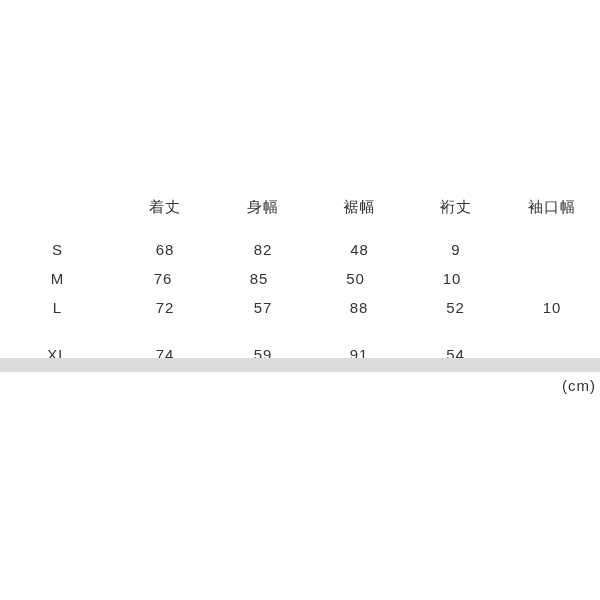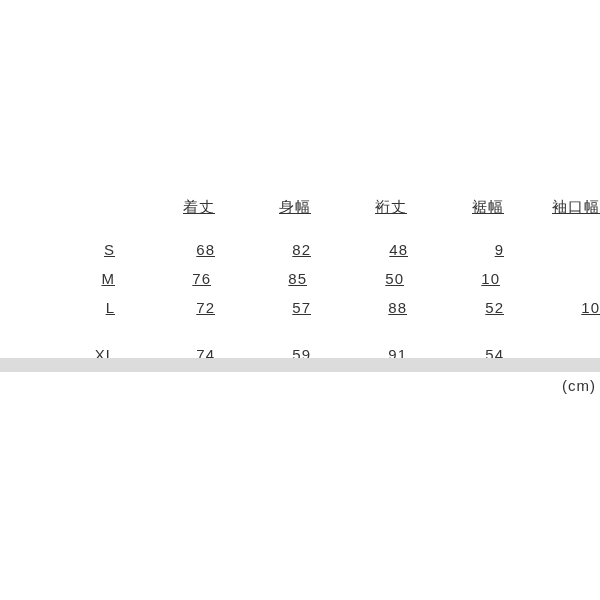--- a/index.html
+++ b/index.html
@@ -24,24 +24,23 @@
     line-height: 29px;
     display: flex;
     font-size: 15px;
   }
   .row-header { top: 192px; }
   .row-0 { top: 235px; }
   .row-1 { top: 264px; }
   .row-2 { top: 293px; }
   .row-3 { top: 340px; }
   .cell {
-    text-align: right;
+    text-align: center;
     letter-spacing: 1px;
     white-space: nowrap;
-    text-decoration: underline;
   }
   .c0 { width: 115px; }
   .c1 { width: 100px; }
   .c2 { width: 96px; }
   .c3 { width: 96px; }
   .c4 { width: 97px; }
   .c5 { width: 96px; }
   .divider {
     position: absolute;
     left: 0;
@@ -62,22 +61,22 @@
 <body>
 
 <div class="canvas">
 
   <div class="table">
 
     <div class="row row-header">
       <div class="cell c0"></div>
       <div class="cell c1">着丈</div>
       <div class="cell c2">身幅</div>
+      <div class="cell c4">裾幅</div>
       <div class="cell c3">裄丈</div>
-      <div class="cell c4">裾幅</div>
       <div class="cell c5">袖口幅</div>
     </div>
 
     <div class="row row-0">
       <div class="cell c0">S</div>
       <div class="cell c1">68</div>
       <div class="cell c3">82</div>
       <div class="cell c4">48</div>
       <div class="cell c5">9</div>
     </div>

